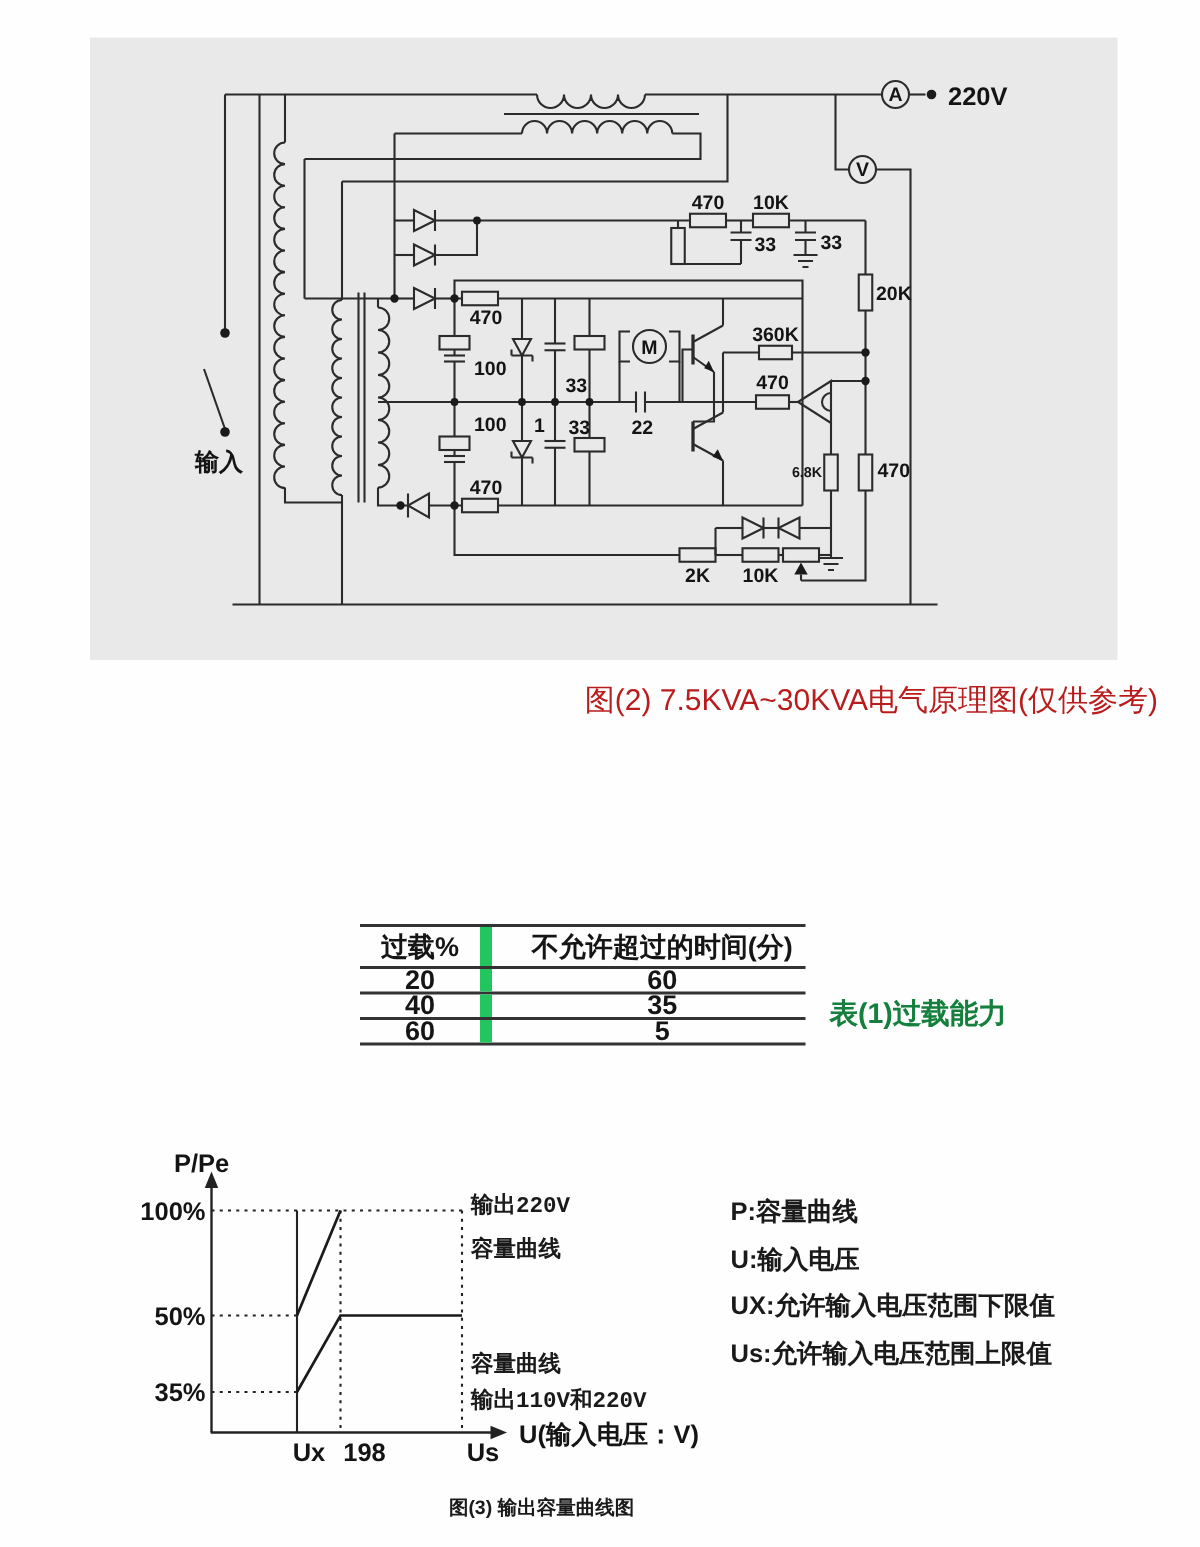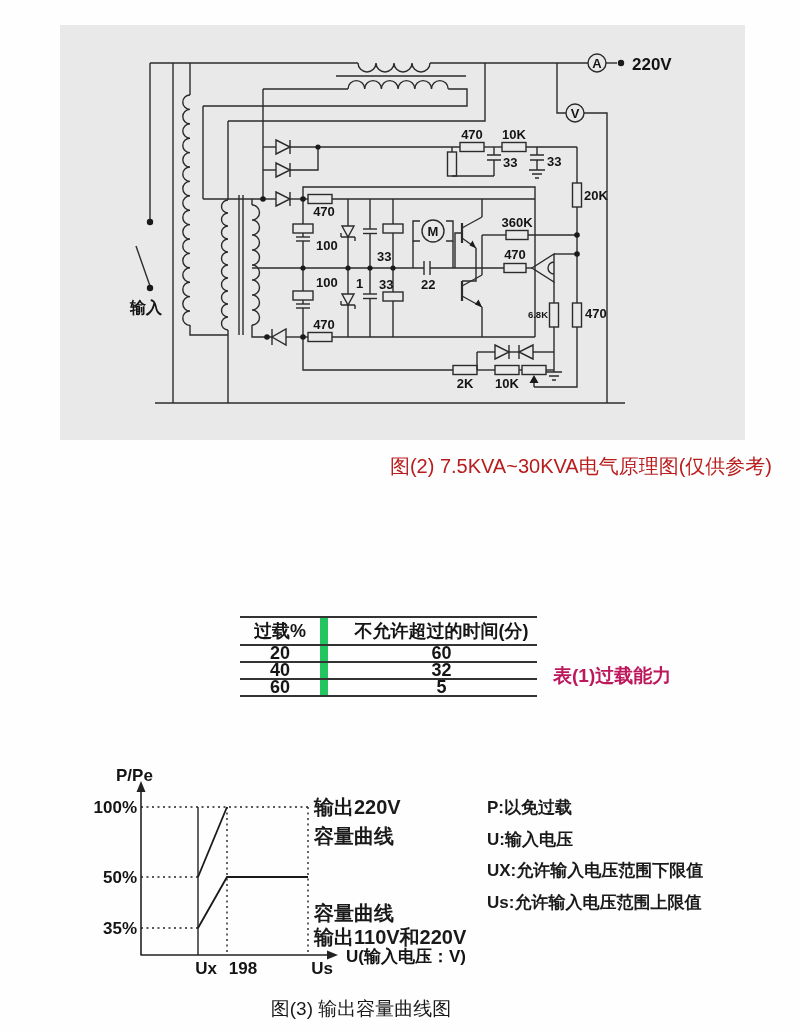--- a/index.html
+++ b/index.html
@@ -15,25 +15,25 @@
   .lbl-sm{font-size:9.5px;font-weight:600;}
   .cap1{position:absolute;top:453px;left:0;width:772px;text-align:right;font-size:20px;font-weight:400;color:#b91c1c;}
   .para{position:absolute;top:504px;left:6px;width:789px;font-size:19px;line-height:31px;
         font-weight:600;color:#161616;text-indent:15px;text-align:justify;}
   .tbl{position:absolute;left:240px;top:616px;width:297px;border-top:2px solid #333;}
   .trow{display:flex;border-bottom:2px solid #333;}
   .tc1{width:80px;border-right:8px solid #22c55e;display:flex;align-items:center;justify-content:center;
        font-size:18px;font-weight:600;}
   .tc2{flex:1;display:flex;align-items:center;justify-content:center;font-size:18px;font-weight:600;padding-left:18px;}
   .th{height:26px;} .td{height:15px;}
-  .tbl-cap{position:absolute;left:553px;top:663px;font-size:19px;font-weight:700;color:#be185d;}
+  .tbl-cap{position:absolute;left:553px;top:663px;font-size:19px;font-weight:700;color:#15803d;}
   .axis-txt{fill:#141414;font-family:"Liberation Sans","DejaVu Sans",sans-serif;font-size:17px;font-weight:700;}
-  .curve-lbl{position:absolute;font-size:20px;font-weight:700;color:#1a1a1a;}
+  .curve-lbl{position:absolute;font-size:15px;font-weight:700;color:#1a1a1a;font-family:Liberation Mono, monospace;}
   .legend{position:absolute;left:487px;top:792px;font-size:17px;font-weight:700;color:#1a1a1a;line-height:31.6px;}
-  .cap3{position:absolute;top:996px;left:0;width:722px;text-align:center;font-size:19px;font-weight:400;color:#1a1a1a;}
+  .cap3{position:absolute;top:996px;left:0;width:722px;text-align:center;font-size:13px;font-weight:700;color:#1a1a1a;}
 </style>
 </head>
 <body>
 
 <div class="page">
 
   <svg width="800" height="460" viewBox="0 0 800 460">
     <rect x="60" y="25" width="685" height="415" fill="#e9e9e9"></rect>
 
     <g class="wire">
@@ -265,21 +265,21 @@
     <div class="trow">
       <div class="tc1 th">过载%</div>
       <div class="tc2 th">不允许超过的时间(分)</div>
     </div>
     <div class="trow">
       <div class="tc1 td">20</div>
       <div class="tc2 td">60</div>
     </div>
     <div class="trow">
       <div class="tc1 td">40</div>
-      <div class="tc2 td">32</div>
+      <div class="tc2 td">35</div>
     </div>
     <div class="trow">
       <div class="tc1 td">60</div>
       <div class="tc2 td">5</div>
     </div>
   </div>
   <div class="tbl-cap">表(1)过载能力</div>
 
   <svg style="top:750px;" width="520" height="250" viewBox="0 750 520 250">
     <g stroke="#222" stroke-width="1.6" fill="none">
@@ -309,21 +309,21 @@
     <text class="axis-txt" x="322" y="974" text-anchor="middle">Us</text>
     <text class="axis-txt" x="346" y="962">U(输入电压：V)</text>
   </svg>
 
   <div class="curve-lbl" style="left:314px;top:794px;">输出220V</div>
   <div class="curve-lbl" style="left:314px;top:823px;">容量曲线</div>
   <div class="curve-lbl" style="left:314px;top:924px;text-align:right;">输出110V和220V</div>
   <div class="curve-lbl" style="left:314px;top:900px;">容量曲线</div>
 
   <div class="legend">
-    <div>P:以免过载</div>
+    <div>P:容量曲线</div>
     <div>U:输入电压</div>
     <div>UX:允许输入电压范围下限值</div>
     <div>Us:允许输入电压范围上限值</div>
   </div>
 
   <div class="cap3">图(3) 输出容量曲线图</div>
 
 </div>
 
 </body></html>

